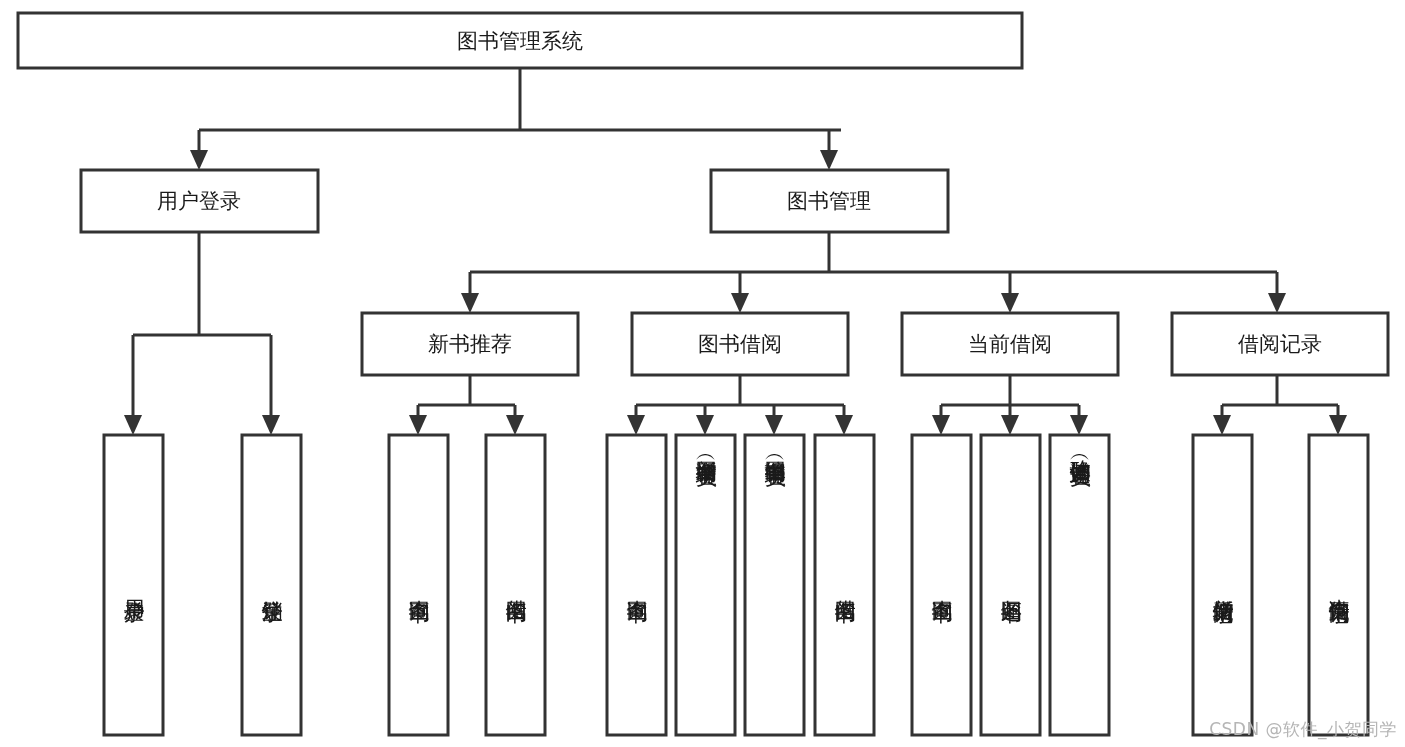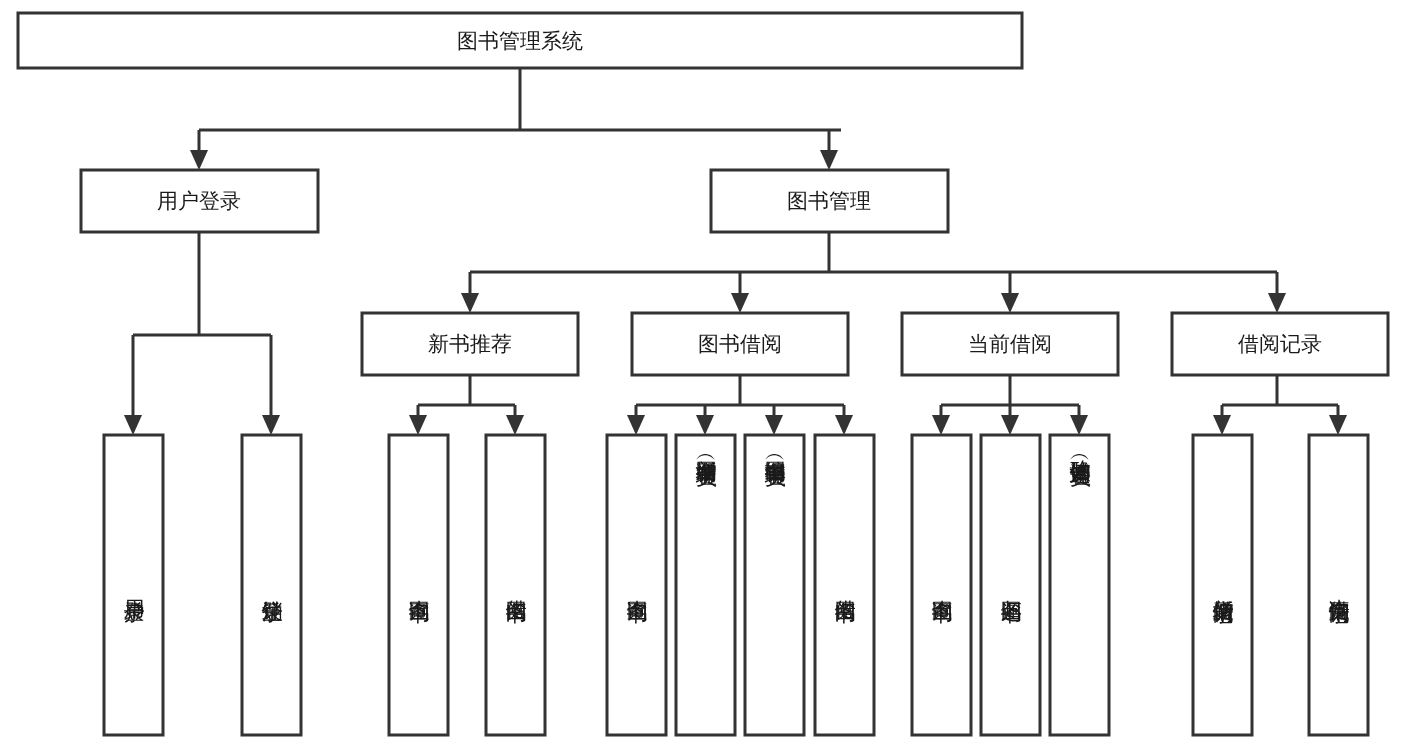--- a/index.html
+++ b/index.html
@@ -250,14 +250,15 @@
     <span class="vtext">确认归还（管理员）</span>
   </div>
 
   <div class="leaf-text-wrap" style="left:1193px; top:435px; width:59px; height:300px;">
     <span class="vtext">新增借阅记录</span>
   </div>
   <div class="leaf-text-wrap" style="left:1309px; top:435px; width:59px; height:300px;">
     <span class="vtext">查询借阅记录</span>
   </div>
 
+  <div class="watermark">CSDN @软件_小贺同学</div>
 
 </div>
 
 </body></html>

